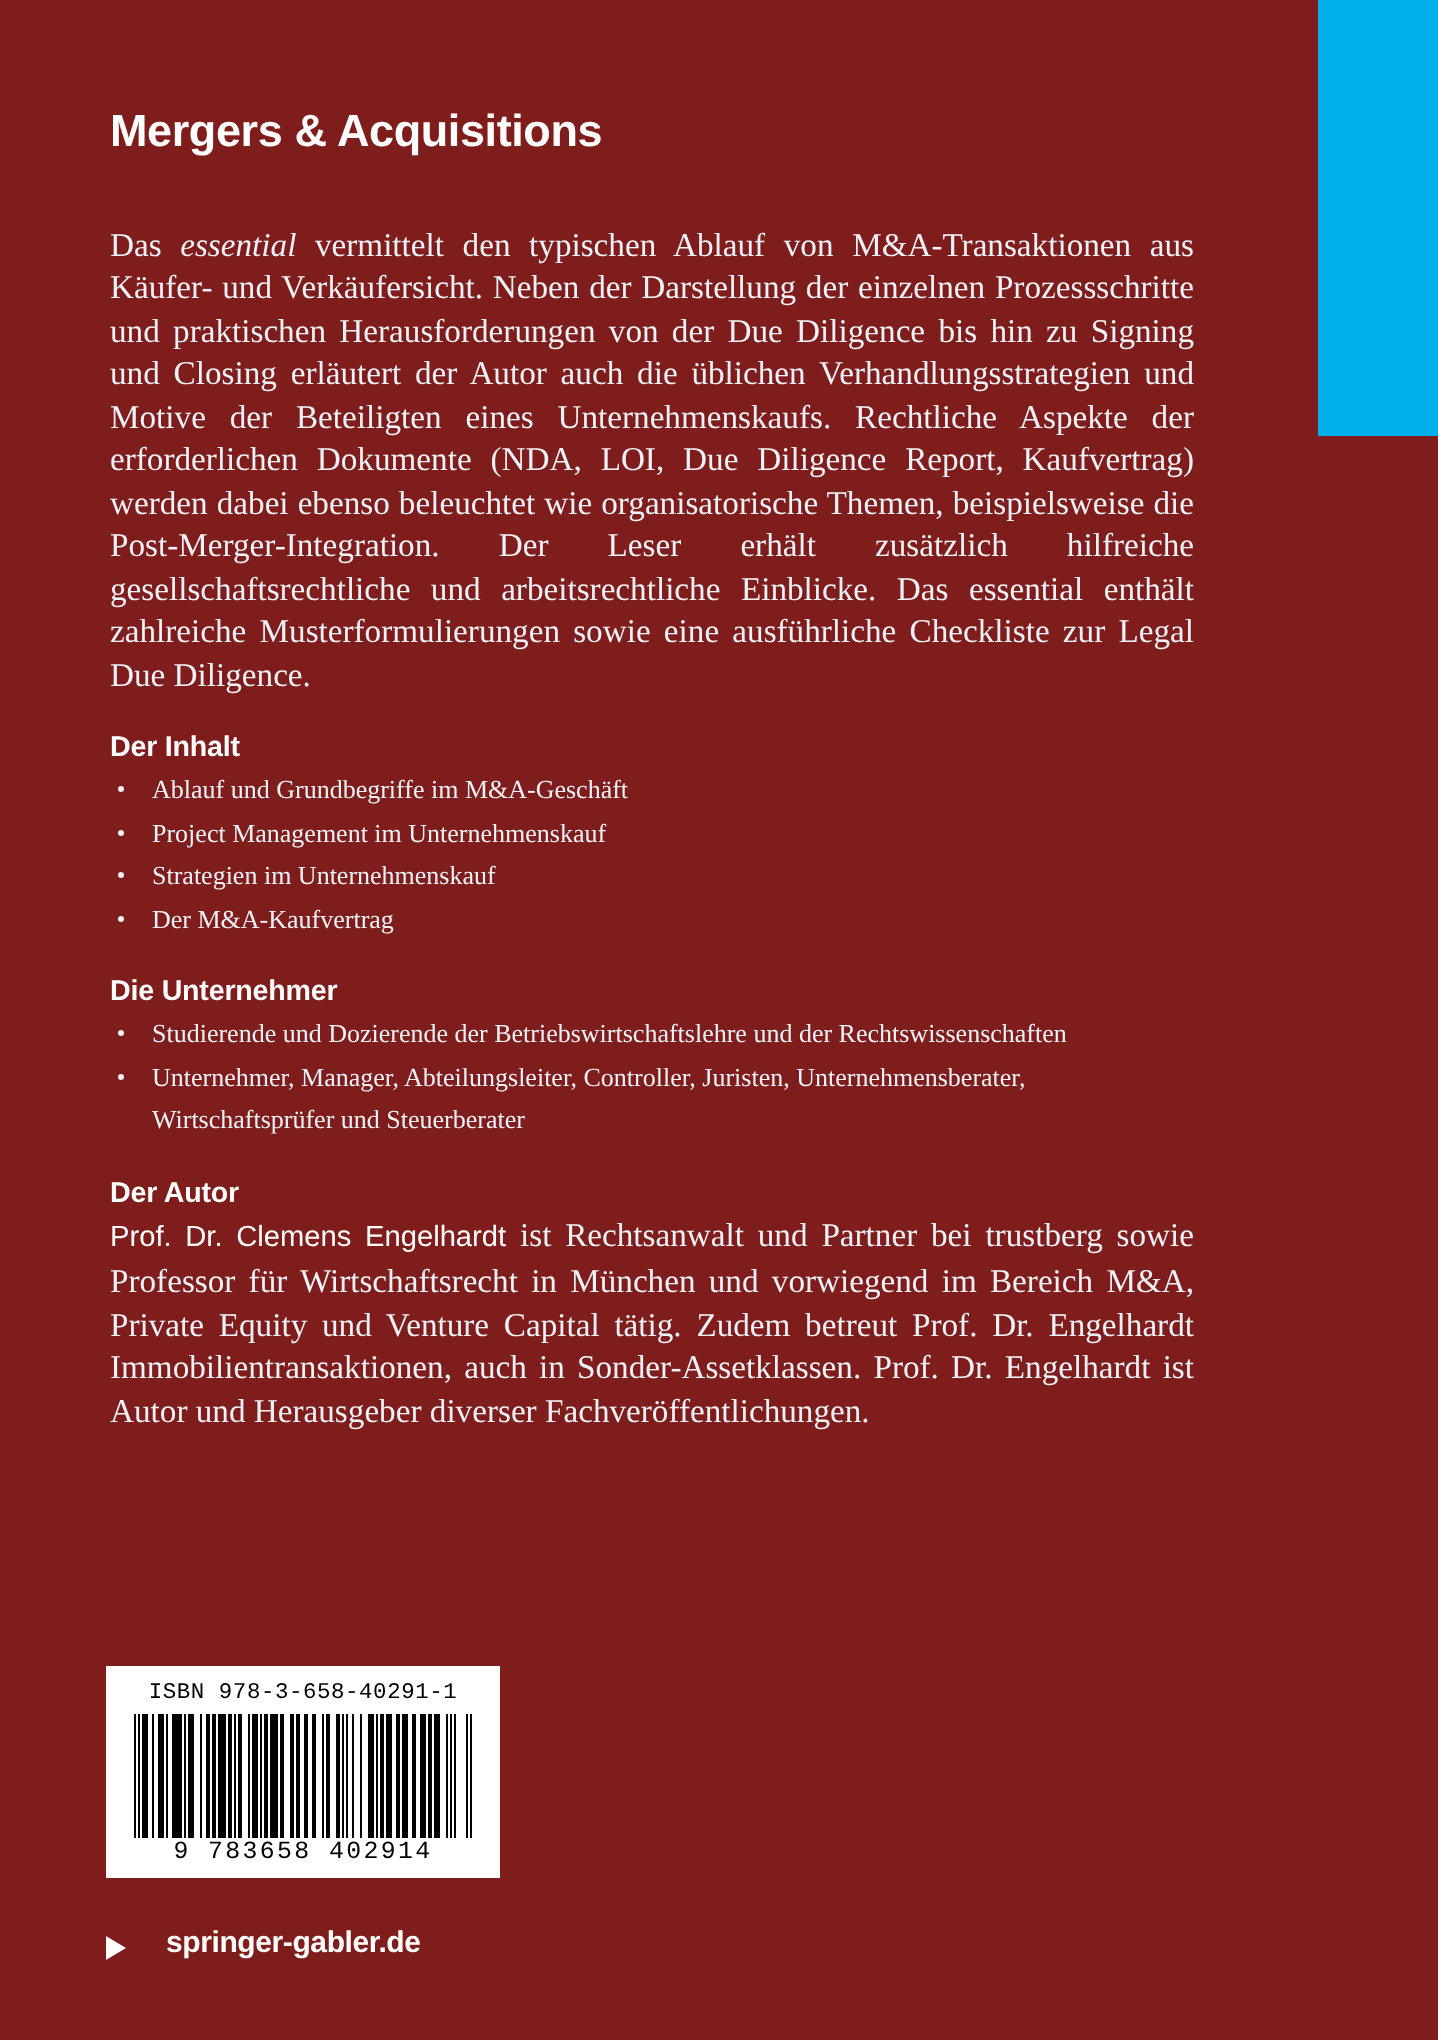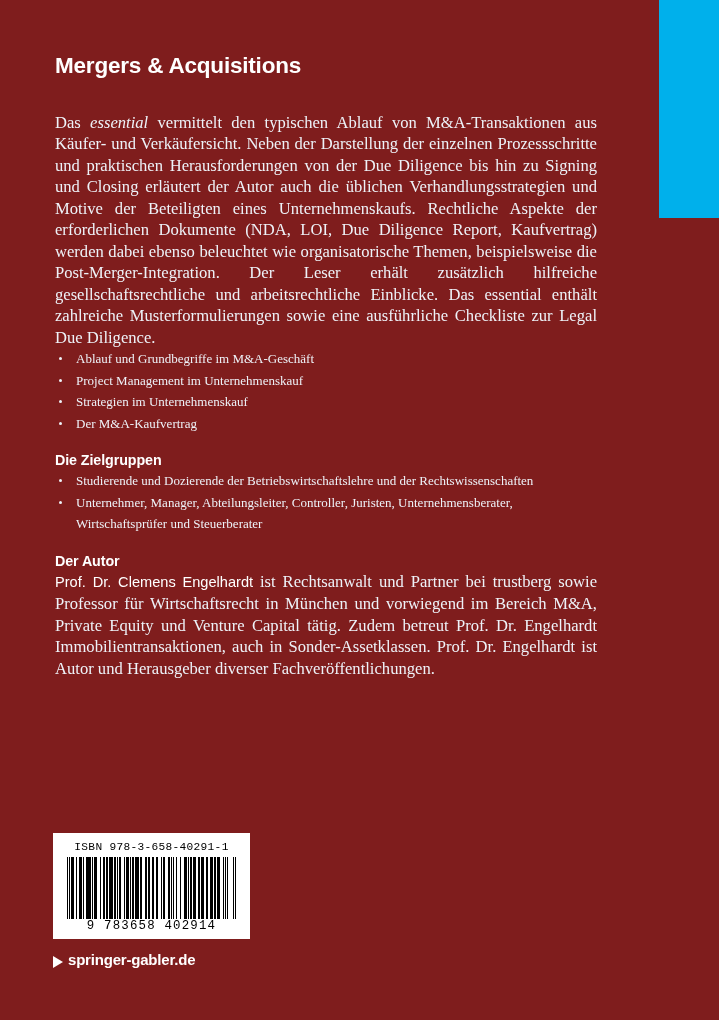--- a/index.html
+++ b/index.html
@@ -152,22 +152,22 @@
     color: #000000;
     letter-spacing: 1.2px;
     text-align: center;
     line-height: 14px;
     white-space: nowrap;
     padding-bottom: 1px;
   }
   .publisher-line {
     display: flex;
     align-items: flex-end;
-    gap: 5px;
-    margin-top: 12px;
+    gap: 20px;
+    margin-top: 24px;
   }
   .play-tri {
     width: 0;
     height: 0;
     border-left: 10px solid #ffffff;
     border-top: 6px solid transparent;
     border-bottom: 6px solid transparent;
   }
   .publisher-name {
     color: #ffffff;
@@ -183,28 +183,29 @@
 <div class="cover">
 
   <div class="cyan-block"></div>
 
   <div class="content">
 
     <h1 class="book-title">Mergers &amp; Acquisitions</h1>
 
     <p class="blurb"><span>Das </span><em>essential</em><span> vermittelt den typischen Ablauf von M&amp;A-Transaktionen aus Käufer- und Verkäufersicht. Neben der Darstellung der einzelnen Prozessschritte und praktischen Herausforderungen von der Due Diligence bis hin zu Signing und Closing erläutert der Autor auch die üblichen Verhandlungsstrategien und Motive der Beteiligten eines Unternehmenskaufs. Rechtliche Aspekte der erforderlichen Dokumente (NDA, LOI, Due Diligence Report, Kaufvertrag) werden dabei ebenso beleuchtet wie organisatorische Themen, beispielsweise die Post-Merger-Integration. Der Leser erhält zusätzlich hilfreiche gesellschaftsrechtliche und arbeitsrechtliche Einblicke. Das essential enthält zahlreiche Musterformulierungen sowie eine ausführliche Checkliste zur Legal Due Diligence.</span></p>
 
+    <h2 class="section-head">Der Inhalt</h2>
     <ul class="bullets">
       <li><span class="dot"></span><span>Ablauf und Grundbegriffe im M&amp;A-Geschäft</span></li>
       <li><span class="dot"></span><span>Project Management im Unternehmenskauf</span></li>
       <li><span class="dot"></span><span>Strategien im Unternehmenskauf</span></li>
       <li><span class="dot"></span><span>Der M&amp;A-Kaufvertrag</span></li>
     </ul>
 
-    <h2 class="section-head">Die Zielgruppen</h2>
+    <h2 class="section-head">Die Unternehmer</h2>
     <ul class="bullets">
       <li><span class="dot"></span><span>Studierende und Dozierende der Betriebswirtschaftslehre und der Rechtswissenschaften</span></li>
       <li><span class="dot"></span><span>Unternehmer, Manager, Abteilungsleiter, Controller, Juristen, Unternehmensberater, Wirtschaftsprüfer und Steuerberater</span></li>
     </ul>
 
     <h2 class="section-head">Der Autor</h2>
     <p class="author-para"><span class="author-name">Prof. Dr. Clemens Engelhardt</span><span> ist Rechtsanwalt und Partner bei trustberg sowie Professor für Wirtschaftsrecht in München und vorwiegend im Bereich M&amp;A, Private Equity und Venture Capital tätig. Zudem betreut Prof. Dr. Engelhardt Immobilientransaktionen, auch in Sonder-Assetklassen. Prof. Dr. Engelhardt ist Autor und Herausgeber diverser Fachveröffentlichungen.</span></p>
 
   </div>
 

